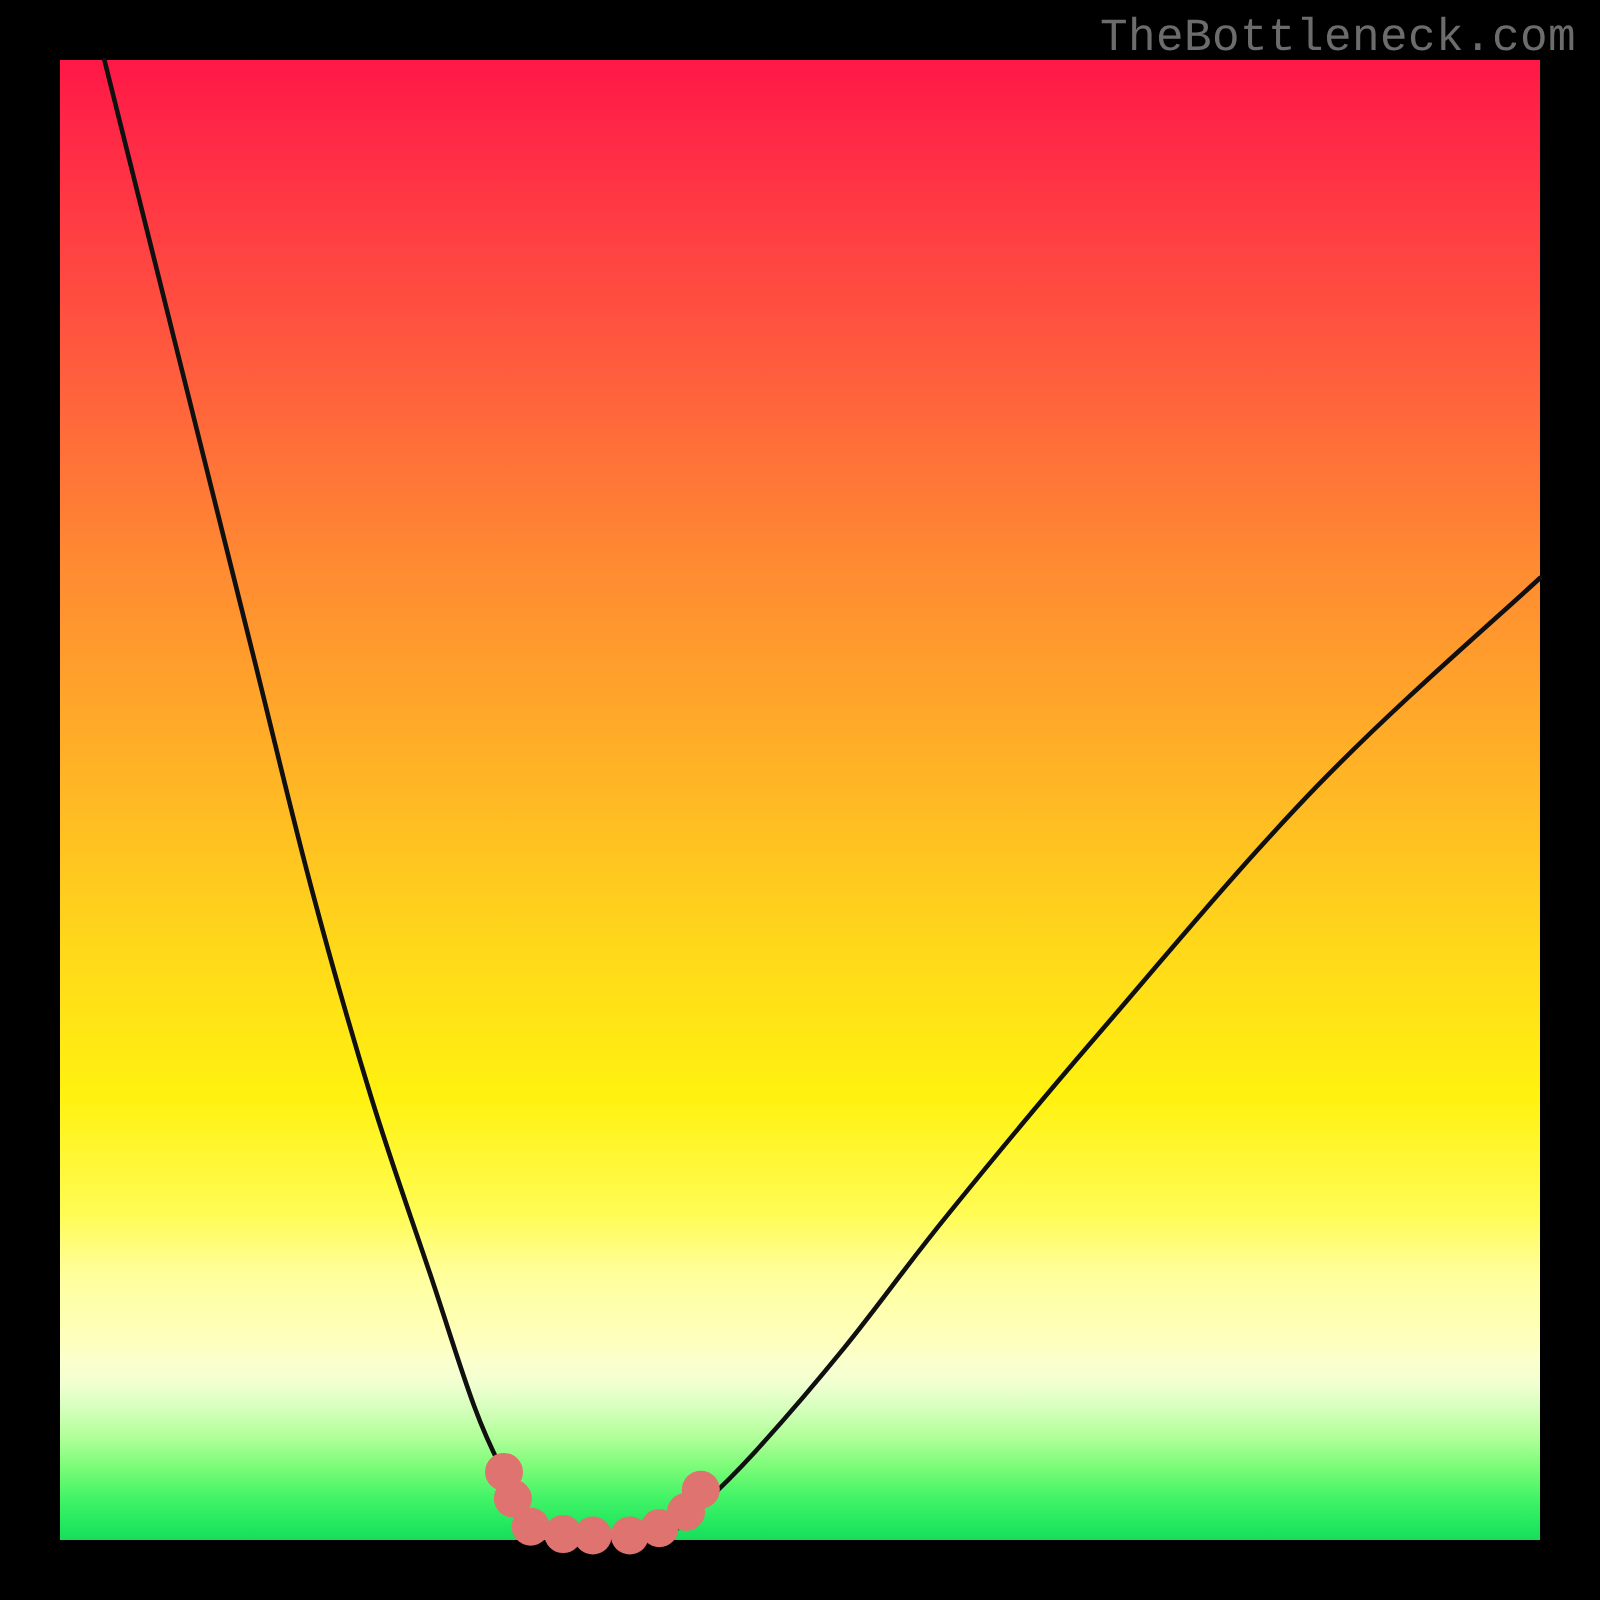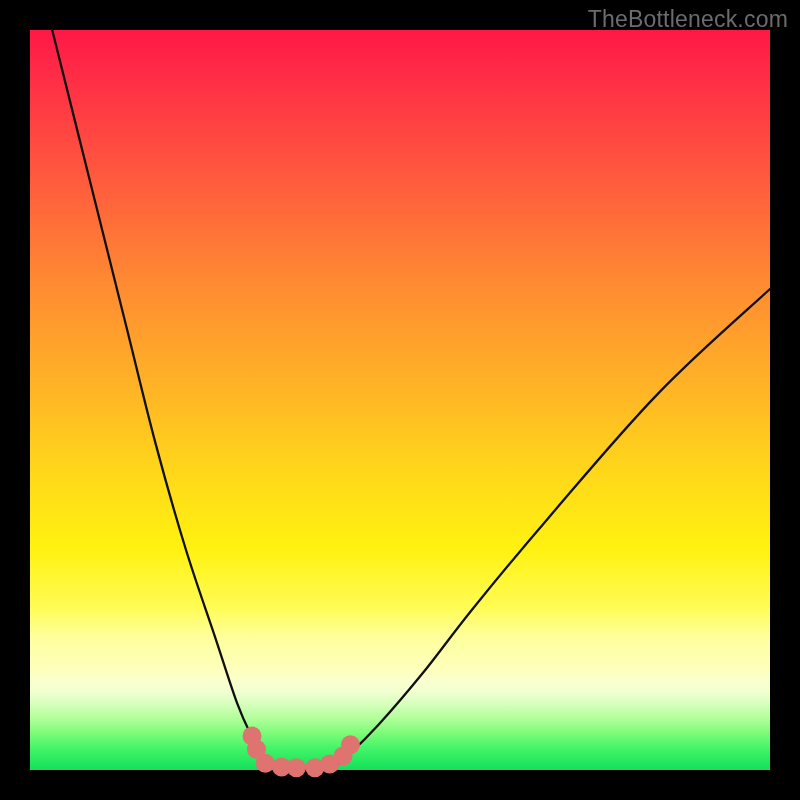--- a/index.html
+++ b/index.html
@@ -40,20 +40,21 @@
     );
   }
   .watermark {
     position: absolute;
     top: 6px;
     right: 12px;
     color: #6c6c6c;
     font-size: 23px;
     font-weight: 400;
     letter-spacing: 0.2px;
+    font-family: Liberation Mono, monospace;
   }
   svg.curves {
     position: absolute;
     left: 0;
     top: 0;
     width: 740px;
     height: 740px;
     overflow: visible;
   }
   .curve {

